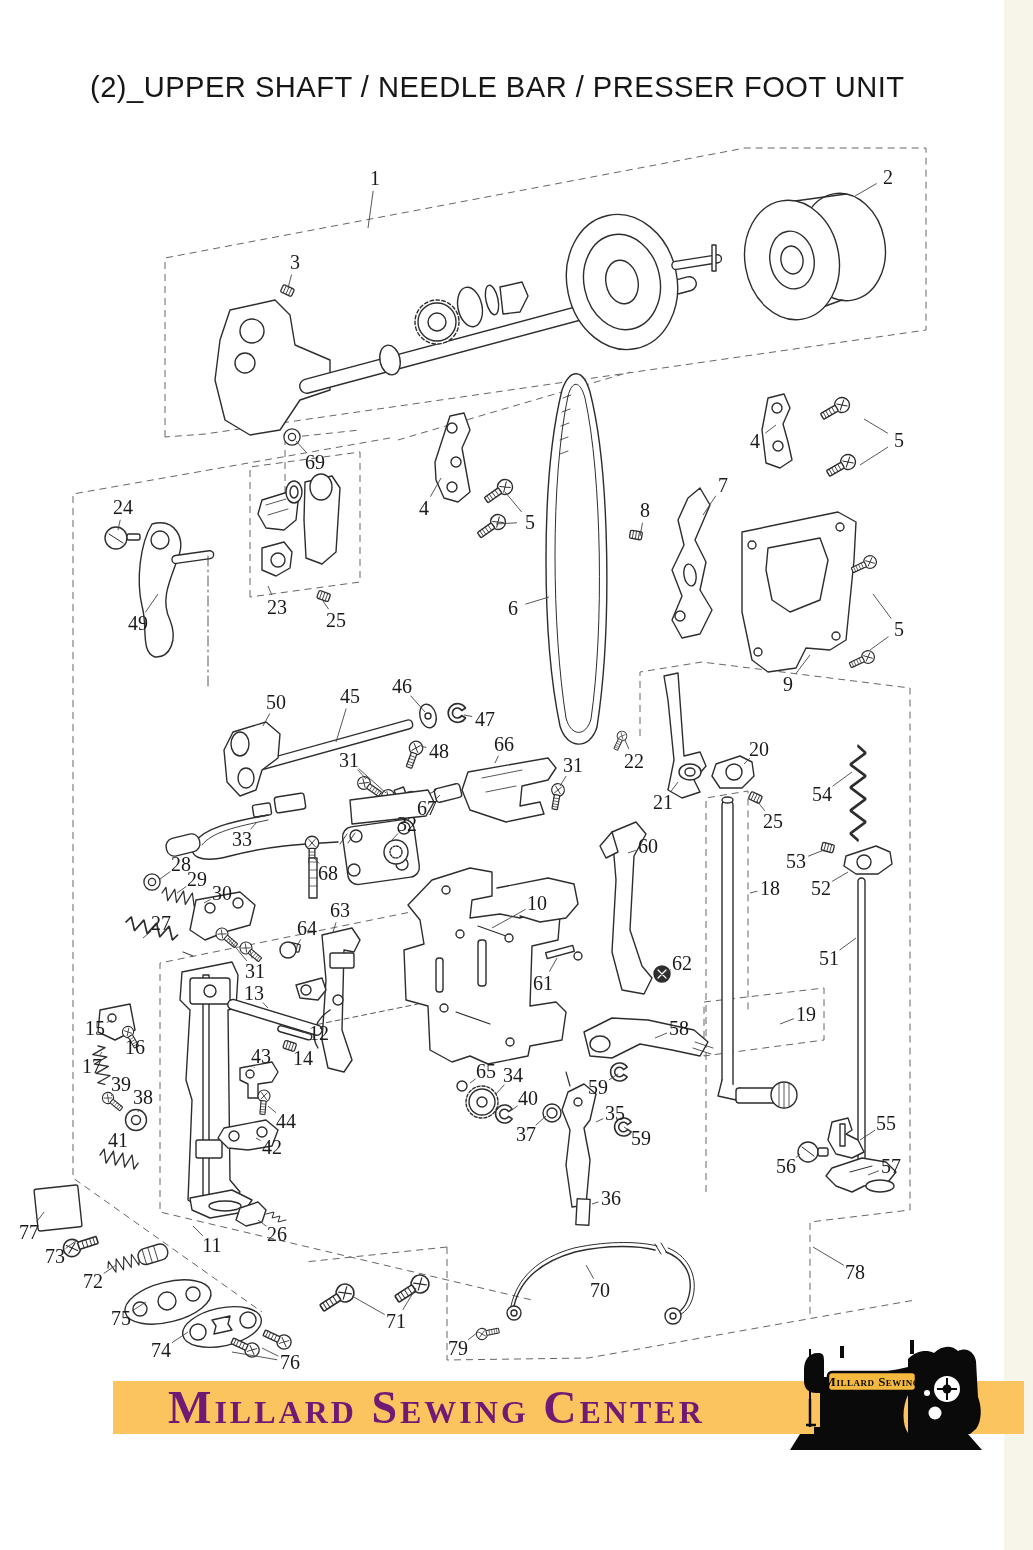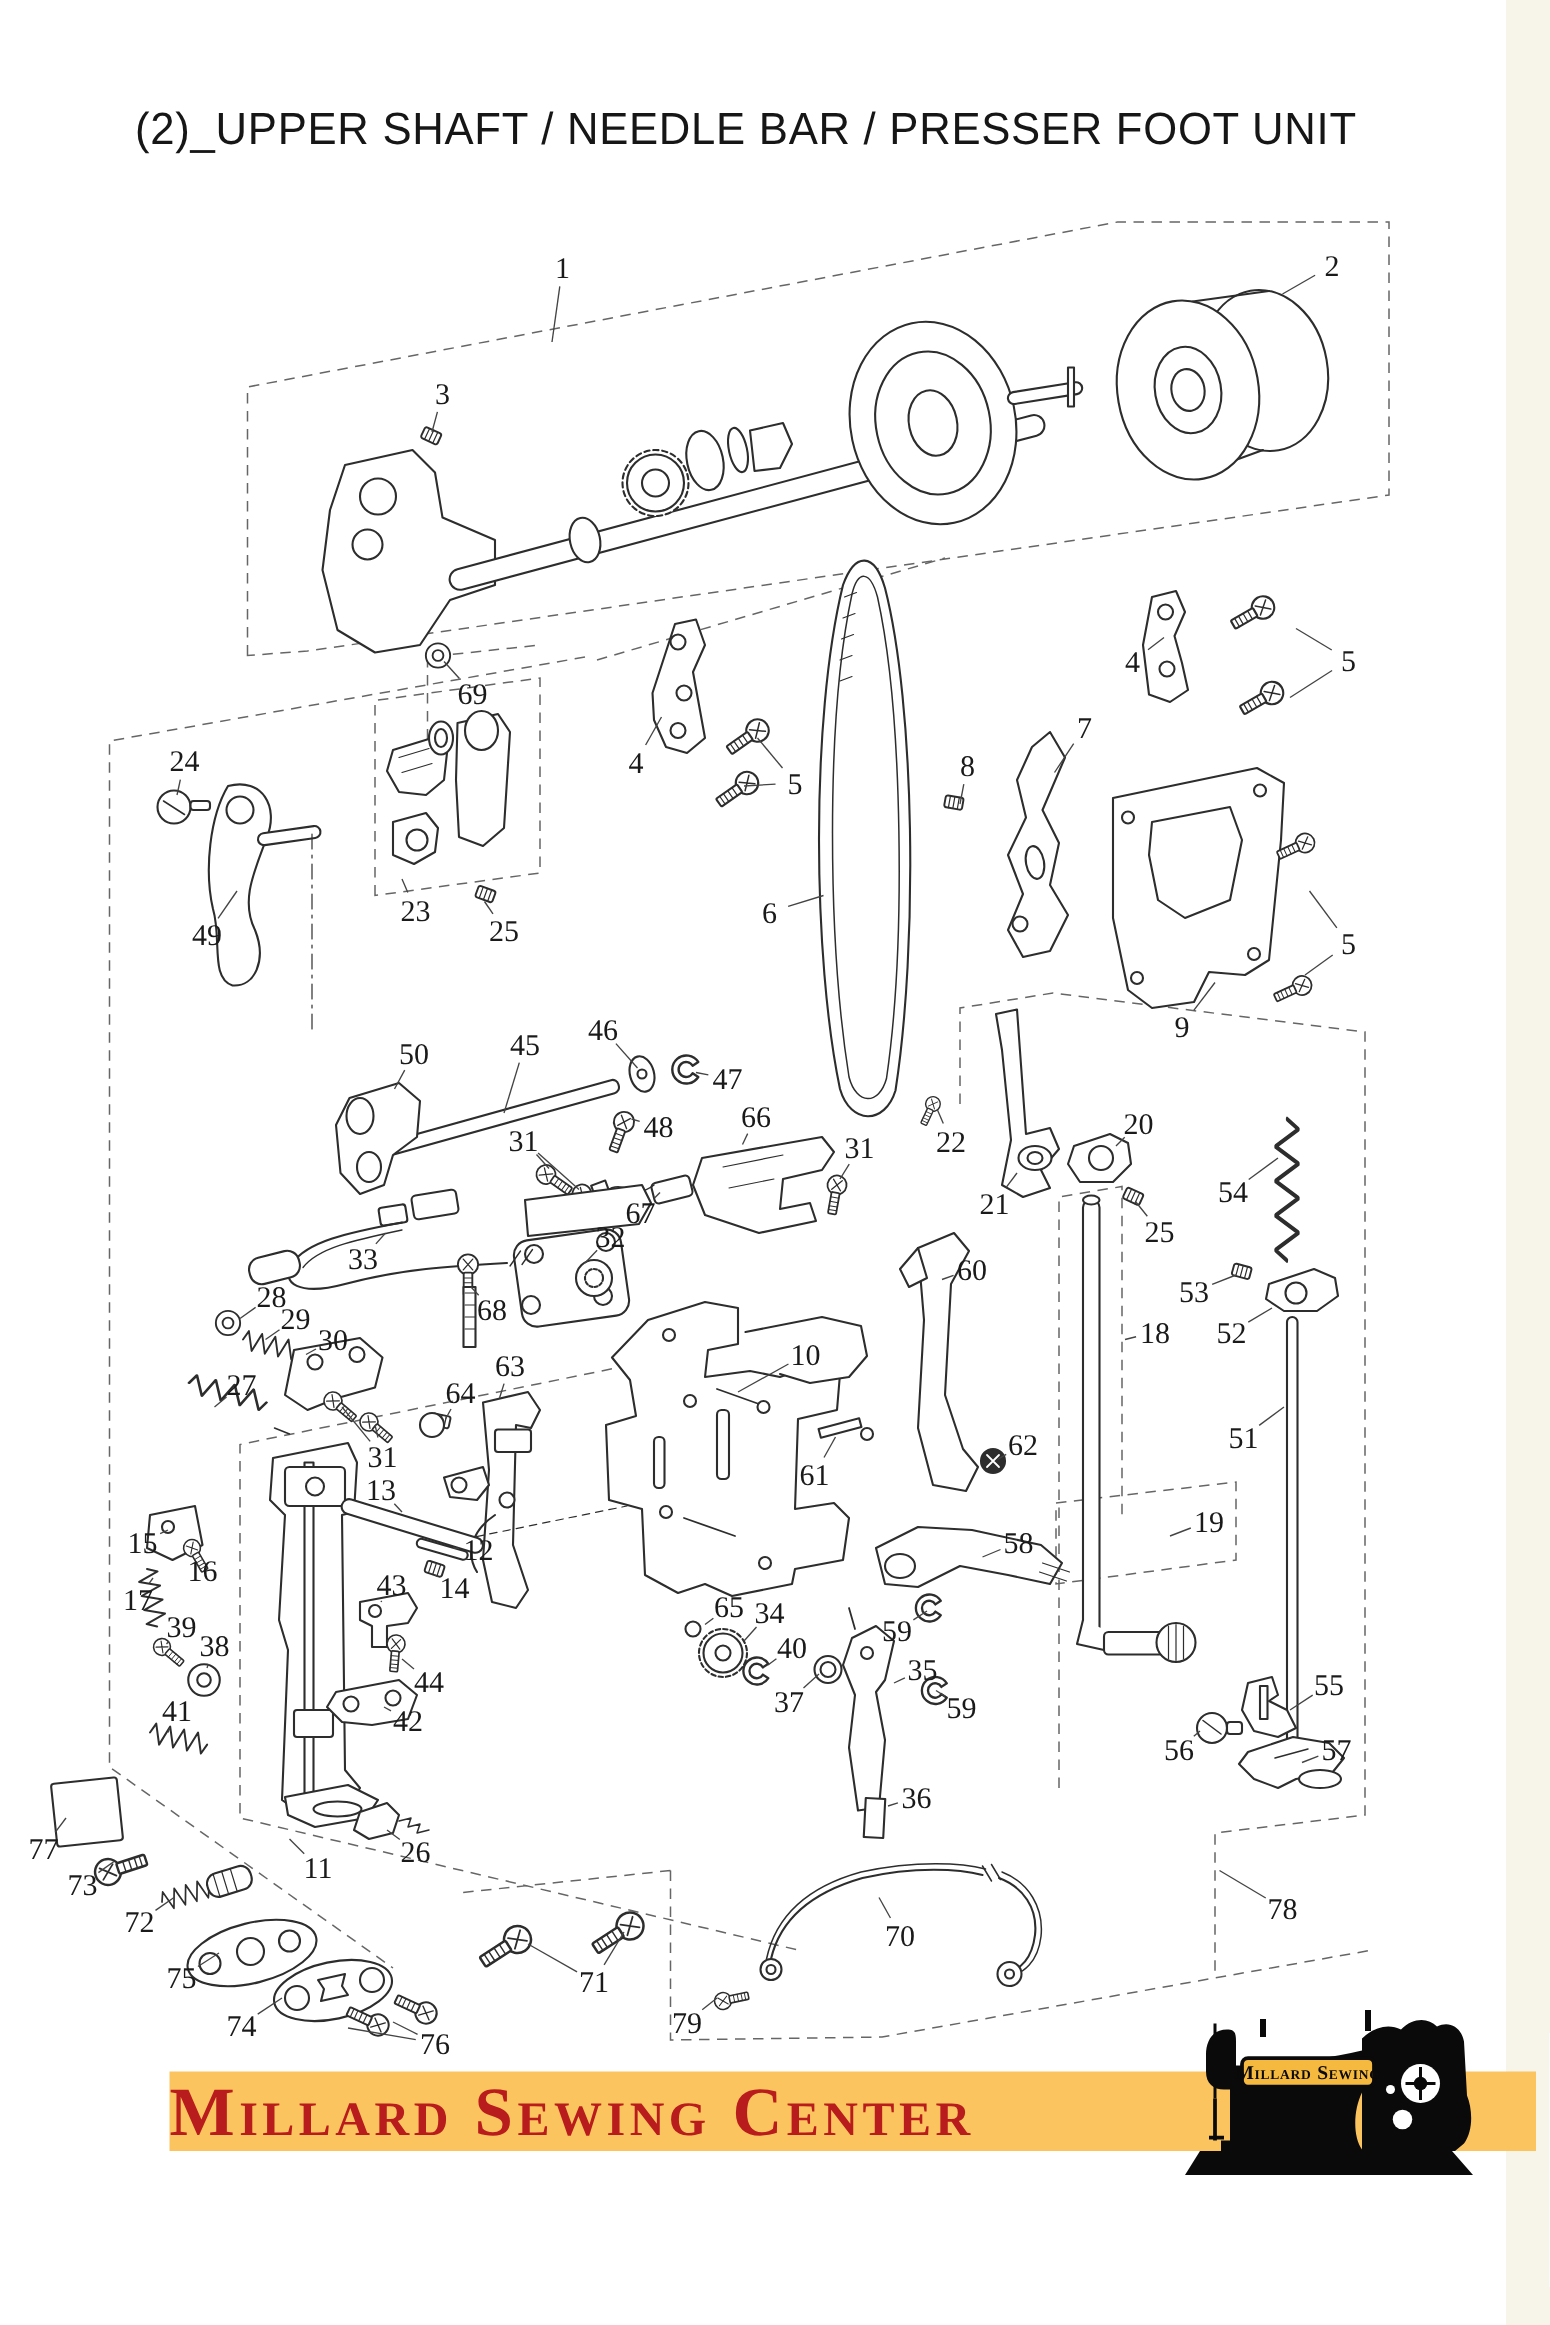--- a/index.html
+++ b/index.html
@@ -6,22 +6,22 @@
   body{width:1033px;height:1550px;position:relative;background:#ffffff;
        font-family:"Liberation Sans",sans-serif;overflow:hidden;}
   #side-strip{position:absolute;right:0;top:0;width:29px;height:1550px;background:#f7f4ea;}
   #page-title{position:absolute;top:70px;left:90px;width:860px;
        font-family:"Liberation Sans",sans-serif;font-size:30px;font-weight:400;
        color:#161616;letter-spacing:.5px;white-space:nowrap;
        transform:scaleX(.97);transform-origin:left center;}
   #diagram-svg{position:absolute;left:0;top:0;}
   #banner{position:absolute;left:113px;top:1381px;width:911px;height:53px;background:#fcc45e;
        display:flex;align-items:center;}
-  #banner-text{font-family:"Liberation Serif",serif;font-weight:700;
-       font-variant:small-caps;font-size:46px;line-height:1;color:#b91c1c;letter-spacing:3px;
+  #banner-text{padding-left:55px;font-family:"Liberation Serif",serif;font-weight:700;
+       font-variant:small-caps;font-size:46px;line-height:1;color:#701a75;letter-spacing:3px;
        white-space:nowrap;}
   #machine-logo{position:absolute;left:790px;top:1337px;}
   .co{font-family:"Liberation Serif",serif;font-size:20px;fill:#1a1a1a;}
 </style>
 </head>
 <body>
 
 <div id="side-strip"></div>
 <div id="page-title">(2)_UPPER SHAFT / NEEDLE BAR / PRESSER FOOT UNIT</div>
 

